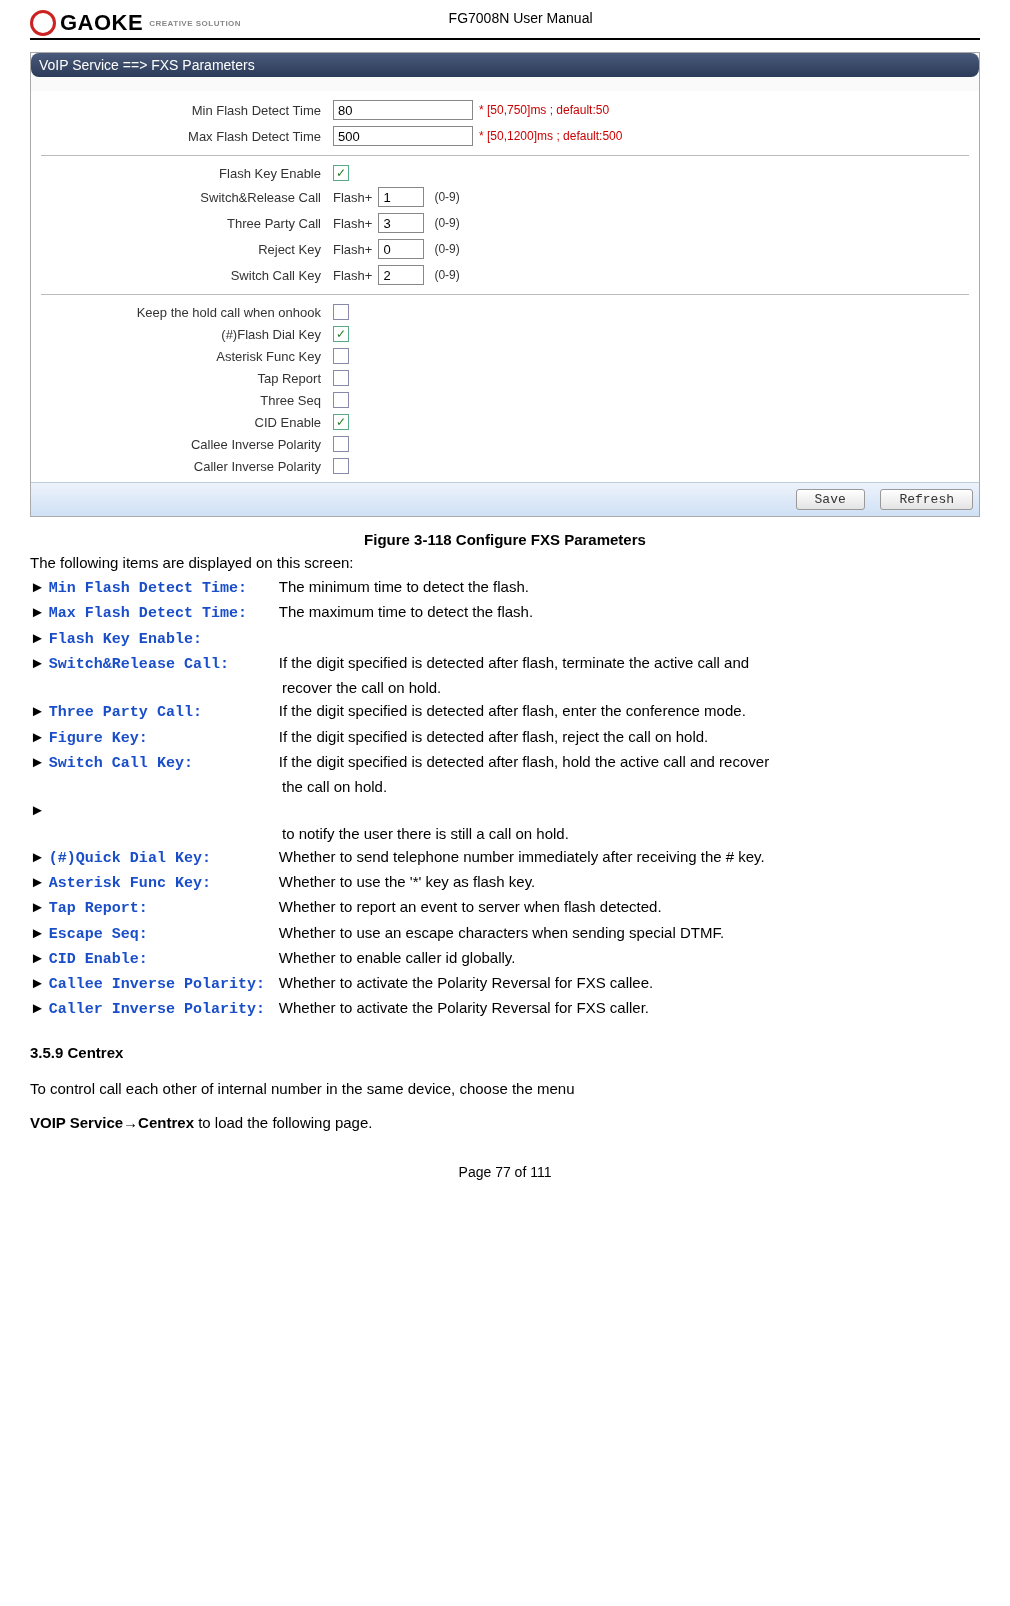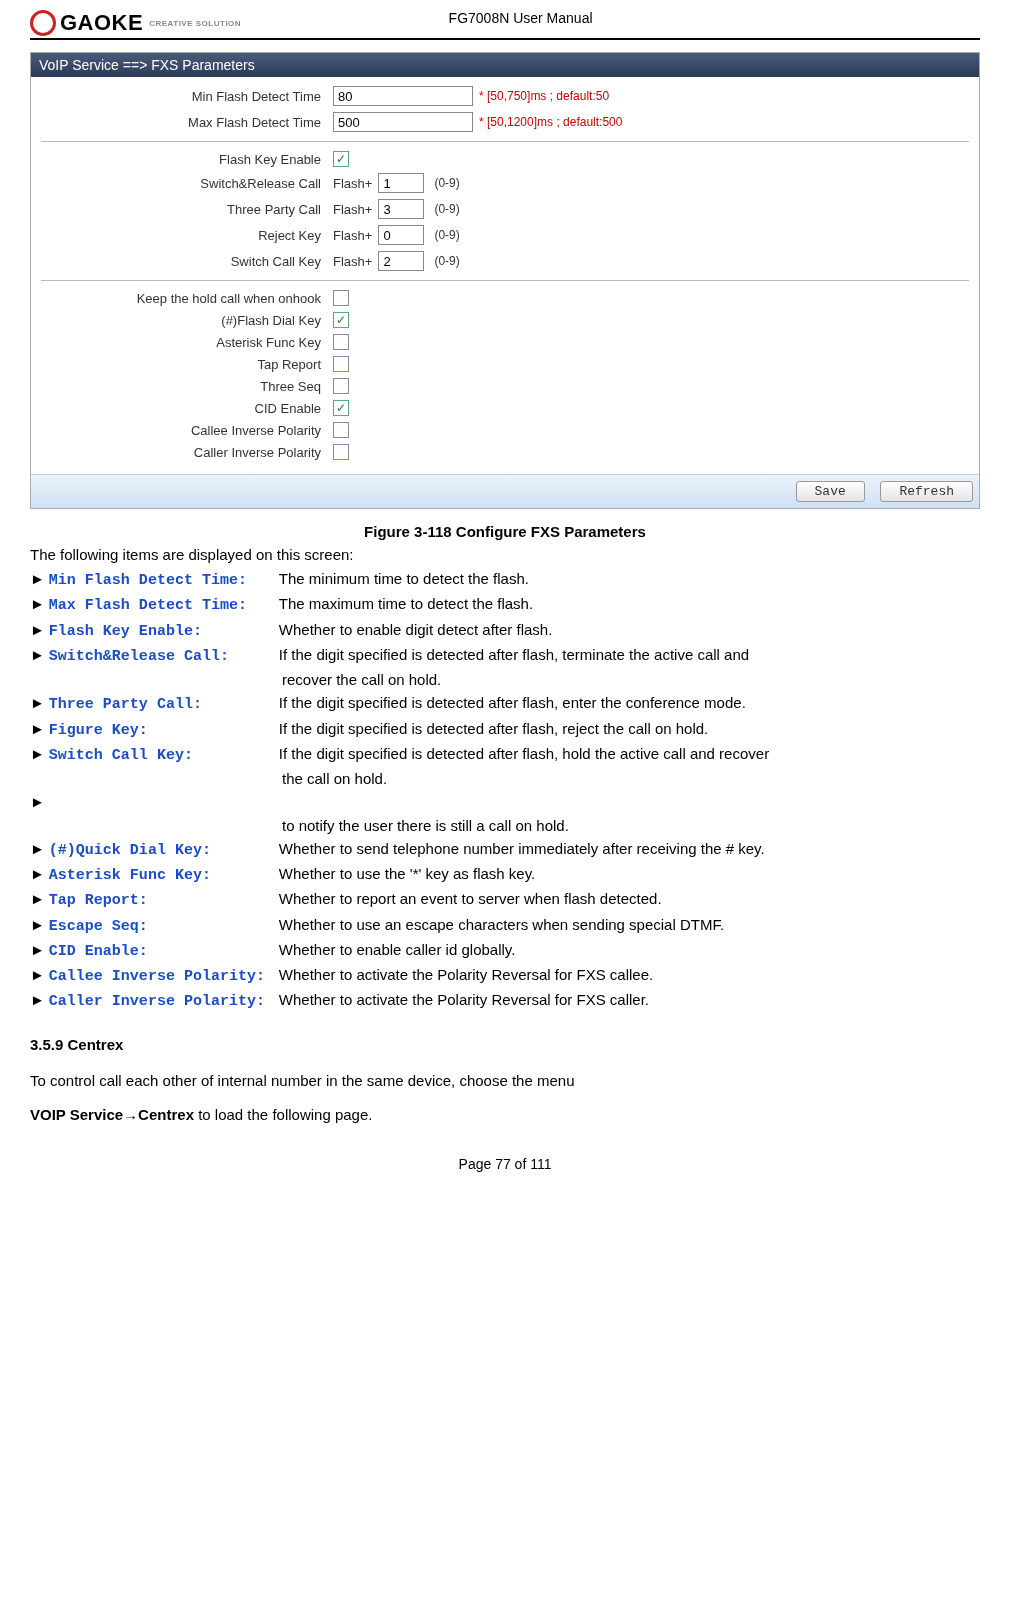--- a/index.html
+++ b/index.html
@@ -44,26 +44,28 @@
   .panel {
     border: 1px solid #aaa;
     margin-top: 12px;
     background: #fafafa;
   }
   .panel-title {
     background: linear-gradient(#4a5a7a, #2b3a58);
     color: #fff;
     font-size: 14px;
     padding: 4px 8px;
+    border-radius: 8px;
   }
   .panel-body {
     background: #fff;
     padding: 6px 0 0 0;
     font-size: 13px;
     color: #333;
+    margin-top: 14px;
   }
   .form-row {
     display: flex;
     align-items: center;
     padding: 3px 10px;
   }
   .form-label {
     width: 280px;
     text-align: right;
     padding-right: 12px;
@@ -227,21 +229,21 @@
       <span class="cb unchecked"></span>
     </div>
     <div class="form-row">
       <div class="form-label">CID Enable</div>
       <span class="cb">✓</span>
     </div>
     <div class="form-row">
       <div class="form-label">Callee Inverse Polarity</div>
       <span class="cb unchecked"></span>
     </div>
-    <div class="form-row" style="padding-bottom:14px;align-items:center;">
+    <div class="form-row" style="padding-bottom:8px;align-items:center;">
       <div class="form-label">Caller Inverse Polarity</div>
       <span class="cb unchecked"></span>
     </div>
 
     <div class="button-bar">
       <span class="btn">Save</span>
       <span class="btn">Refresh</span>
     </div>
   </div>
 </div>
@@ -255,21 +257,20 @@
   <span class="desc-text">The minimum time to detect the flash.</span>
 </div>
 <div class="desc-line">
   <span class="arrow">►</span>
   <span class="term-col"><span class="term">Max Flash Detect Time:</span></span>
   <span class="desc-text">The maximum time to detect the flash.</span>
 </div>
 <div class="desc-line">
   <span class="arrow">►</span>
   <span class="term-col"><span class="term">Flash Key Enable:</span></span>
-  <span class="desc-text">Whether to enable digit detect after flash.</span>
 </div>
 <div class="desc-line">
   <span class="arrow">►</span>
   <span class="term-col"><span class="term">Switch&amp;Release Call:</span></span>
   <span class="desc-text">If the digit specified is detected after flash, terminate the active call and</span>
 </div>
 <div class="indent-cont">recover the call on hold.</div>
 <div class="desc-line">
   <span class="arrow">►</span>
   <span class="term-col"><span class="term">Three Party Call:</span></span>

